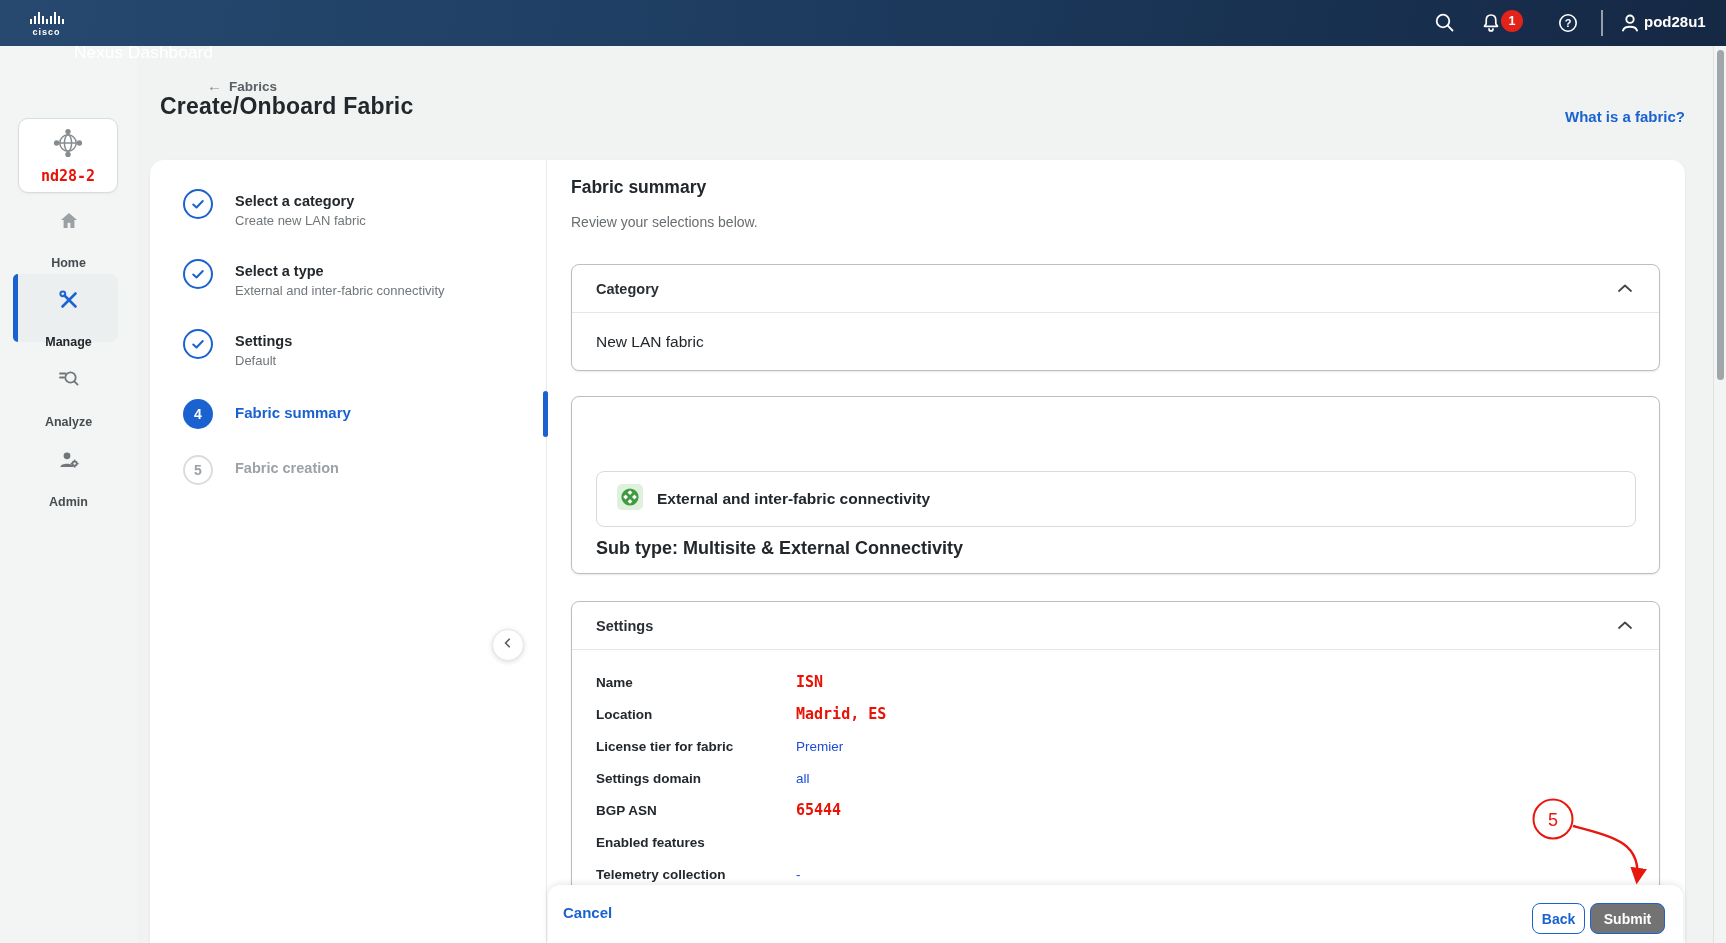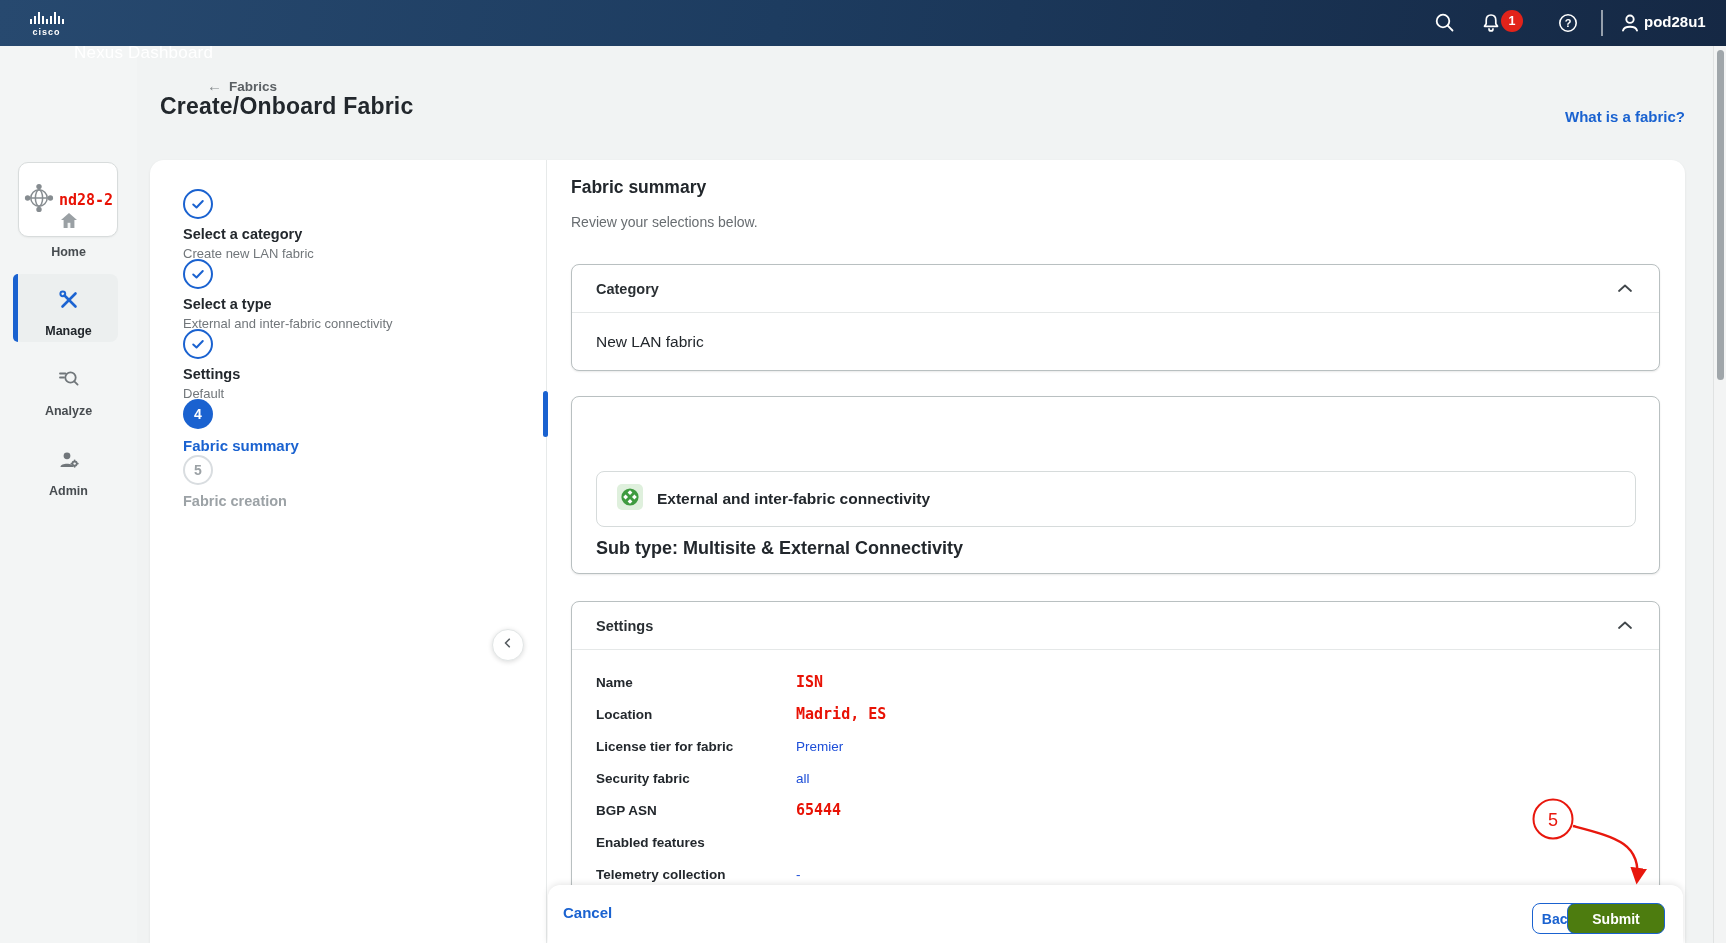--- a/index.html
+++ b/index.html
@@ -24,25 +24,25 @@
                display:flex; align-items:center; justify-content:center; z-index:2; }
   .hdr-help { left:1556px; }
   .hdr-vdiv { position:absolute; left:1601px; top:10px; width:1.5px; height:26px; background:rgba(255,255,255,.55); }
   .hdr-user-icon { left:1618px; }
   .hdr-user { position:absolute; left:1644px; top:13px; font-size:15px; font-weight:700; color:#fff; cursor:pointer; }
 
   
   .rail { position:absolute; left:0; top:46px; width:137px; height:897px; background:#f3f5f5; }
   .ndcard { position:absolute; left:18px; top:72px; width:100px; height:75px; background:#fff;
             border:1px solid #d8dcdc; border-radius:10px; box-shadow:0 1px 2px rgba(0,0,0,.05);
-            display:flex; flex-direction:row; align-items:center; justify-content:center; gap:4px; cursor:pointer;margin-top:44px; }
+            display:flex; flex-direction:column; align-items:center; justify-content:center; gap:4px; cursor:pointer; }
   .ndcard-name { font-size:15px; font-weight:700; color:#e81205; }
   .nav-item { position:absolute; left:0; width:137px; display:flex; flex-direction:column;
               align-items:center; cursor:pointer; z-index:2; }
-  .nav-label { margin-top:8px; font-size:12.5px; font-weight:700; color:#474c50; }
+  .nav-label { margin-top:19px; font-size:12.5px; font-weight:700; color:#474c50; }
   .nav-home { top:163px; } .nav-manage { top:242px; } .nav-analyze { top:322px; } .nav-admin { top:402px; }
   .pill { position:absolute; left:13px; top:228px; width:105px; height:68px; background:#ecefef; border-radius:8px; z-index:1; }
   .pill-bar { position:absolute; left:13px; top:228px; width:5px; height:68px; background:#1a62d0; border-radius:8px 0 0 8px; z-index:2; }
   .nav-manage .nav-label { color:#22272c; }
 
   
   .crumb { position:absolute; left:163px; top:77px; font-size:13.5px; font-weight:700; color:#5b6064; cursor:pointer;margin-left:44px; }
   .crumb .arr { color:#84898c; font-weight:400; font-size:15px; margin-right:7px; }
   .page-title { position:absolute; left:160px; top:93px; font-size:23px; font-weight:800; color:#22272c; letter-spacing:.2px; }
   .help-link { position:absolute; right:41px; top:108px; font-size:15px; font-weight:700; color:#1a62d0; cursor:pointer; }
@@ -50,21 +50,21 @@
   
   .panel { position:absolute; left:150px; top:160px; width:1535px; height:783px; background:#fff;
            border-radius:14px 14px 0 0; box-shadow:0 1px 3px rgba(0,0,0,.07); }
   .vdiv { position:absolute; left:546px; top:160px; width:1px; height:783px; background:#e7eaea; z-index:3; }
   .vind { position:absolute; left:543px; top:391px; width:5px; height:46px; background:#1a62d0; border-radius:4px; z-index:4; }
   .collapse-btn { position:absolute; left:492px; top:629px; width:32px; height:32px; border-radius:50%;
                   background:#fff; border:1px solid #e2e6e6; box-shadow:0 1px 5px rgba(0,0,0,.14);
                   display:flex; align-items:center; justify-content:center; cursor:pointer; z-index:5; }
 
   
-  .step { position:absolute; left:183px; display:flex; gap:3px; cursor:pointer; z-index:2;flex-direction:column; }
+  .step { position:absolute; left:183px; display:flex; gap:22px; cursor:pointer; z-index:2; }
   .s1{top:189px;} .s2{top:259px;} .s3{top:329px;} .s4{top:399px;} .s5{top:455px;}
   .step-circ { width:30px; height:30px; border-radius:50%; flex:0 0 30px;
                display:flex; align-items:center; justify-content:center; }
   .step-circ.done { border:2px solid #1a62d0; background:#fff; }
   .step-circ.active { background:#1a62d0; color:#fff; font-size:14px; font-weight:700; }
   .step-circ.pending { border:2px solid #d9dde0; color:#9ba1a5; font-size:14px; font-weight:700; }
   .step-title { font-size:14.5px; font-weight:700; color:#23282d; padding-top:4px; }
   .step-sub { font-size:13px; color:#71767a; margin-top:4px; }
   .s4 .step-title { color:#1a62d0; font-size:15px; padding-top:5px; }
   .s5 .step-title { color:#9ca2a6; padding-top:5px; }
@@ -93,21 +93,21 @@
   .set-val.red { font-family:"DejaVu Sans Mono", monospace; font-weight:700; font-size:15px; color:#e81205; }
 
   
   .bbar { position:absolute; left:548px; top:885px; width:1135px; height:58px; background:#fff;
           border-radius:12px 12px 0 0; box-shadow:0 -1px 7px rgba(0,0,0,.11); z-index:20; }
   .cancel { position:absolute; left:15px; top:19px; font-size:15px; font-weight:700; color:#1a62d0; cursor:pointer; }
   .btn { position:absolute; top:18px; height:31px; border-radius:8px; font-size:14px; font-weight:700;
          display:flex; align-items:center; justify-content:center; cursor:pointer;
          font-family:"Liberation Sans", sans-serif; }
   .btn-back { right:98px; width:53px; background:#fff; border:1.5px solid #1a62d0; color:#1a62d0; }
-  .btn-submit { right:18px; width:98px; background:#4d7c0f; border:1.5px solid #1a62d0; color:#fff; }
+  .btn-submit { right:18px; width:75px; background:#737373; border:1.5px solid #1a62d0; color:#fff; }
 
   
   .anno { position:absolute; left:1515px; top:785px; z-index:40; pointer-events:none; }
   .anno-num { font-size:18px; font-weight:400; fill:#e8170d; font-family:"Liberation Sans", sans-serif; }
 
   
   .sb-track { position:absolute; left:1713px; top:46px; width:13px; height:897px;
               background:#f3f4f4; border-left:1px solid #e0e2e2; z-index:60; }
   .sb-thumb { position:absolute; left:3px; top:4px; width:7px; height:330px; background:#a0a6aa; border-radius:4px; cursor:grab; }
 </style>
@@ -357,21 +357,21 @@
       </div>
       <div class="set-row">
         <span class="set-label">Location</span>
         <span class="set-val red">Madrid, ES</span>
       </div>
       <div class="set-row">
         <span class="set-label">License tier for fabric</span>
         <span class="set-val">Premier</span>
       </div>
       <div class="set-row">
-        <span class="set-label">Security fabric</span>
+        <span class="set-label">Settings domain</span>
         <span class="set-val">all</span>
       </div>
       <div class="set-row">
         <span class="set-label">BGP ASN</span>
         <span class="set-val red">65444</span>
       </div>
       <div class="set-row">
         <span class="set-label">Enabled features</span>
         <span class="set-val"></span>
       </div>

